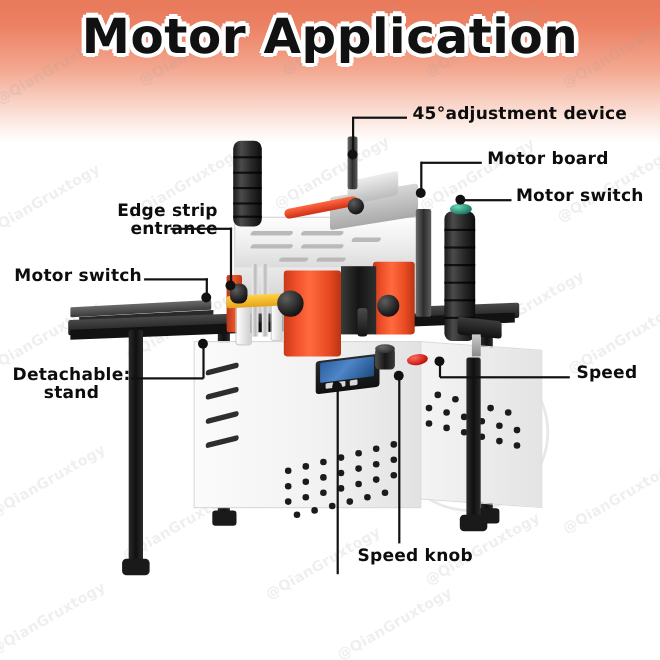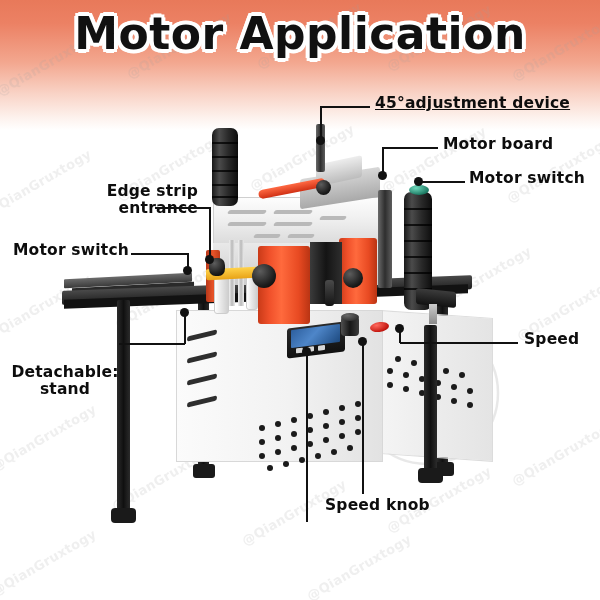--- a/index.html
+++ b/index.html
@@ -408,21 +408,21 @@
     <div class="lcd-keys">
       <div class="lcd-key" style="left:0px;"></div>
       <div class="lcd-key" style="left:11px;"></div>
       <div class="lcd-key" style="left:22px;"></div>
     </div>
     <div class="speed-knob-art"></div>
     <div class="speed-knob-cap"></div>
     <div class="red-sw"></div>
   </div>
 
-  <div class="label" style="left:375px;top:95px;width:215px;text-decoration:underline;">45°adjustment device</div>
+  <div class="label" style="left:375px;top:95px;width:215px;">45°adjustment device</div>
   <div class="lead v" style="left:320px;top:107px;height:33px;"></div>
   <div class="lead h" style="left:320px;top:106px;width:50px;"></div>
   <div class="dot" style="left:316px;top:136px;"></div>
 
   <div class="label" style="left:443px;top:136px;width:150px;">Motor board</div>
   <div class="lead h" style="left:383px;top:147px;width:55px;"></div>
   <div class="lead v" style="left:382px;top:147px;height:28px;"></div>
   <div class="dot" style="left:378px;top:171px;"></div>
 
   <div class="label" style="left:469px;top:170px;width:130px;">Motor switch</div>
@@ -433,21 +433,21 @@
 entrance</div>
   <div class="lead h" style="left:155px;top:207px;width:56px;"></div>
   <div class="lead v" style="left:209px;top:207px;height:52px;"></div>
   <div class="dot" style="left:205px;top:255px;"></div>
 
   <div class="label" style="left:13px;top:242px;width:130px;">Motor switch</div>
   <div class="lead h" style="left:131px;top:253px;width:58px;"></div>
   <div class="lead v" style="left:187px;top:253px;height:17px;"></div>
   <div class="dot" style="left:183px;top:266px;"></div>
 
-  <div class="label c" style="left:2px;top:332px;width:126px;margin-top:32px;">Detachable:
+  <div class="label c" style="left:2px;top:332px;width:126px;">Detachable:
 stand</div>
   <div class="lead h" style="left:119px;top:343px;width:66px;"></div>
   <div class="lead v" style="left:184px;top:315px;height:29px;"></div>
   <div class="dot" style="left:180px;top:308px;"></div>
 
   <div class="label" style="left:524px;top:331px;width:76px;">Speed</div>
   <div class="lead h" style="left:400px;top:342px;width:118px;"></div>
   <div class="lead v" style="left:399px;top:330px;height:13px;"></div>
   <div class="dot" style="left:395px;top:324px;"></div>
 

